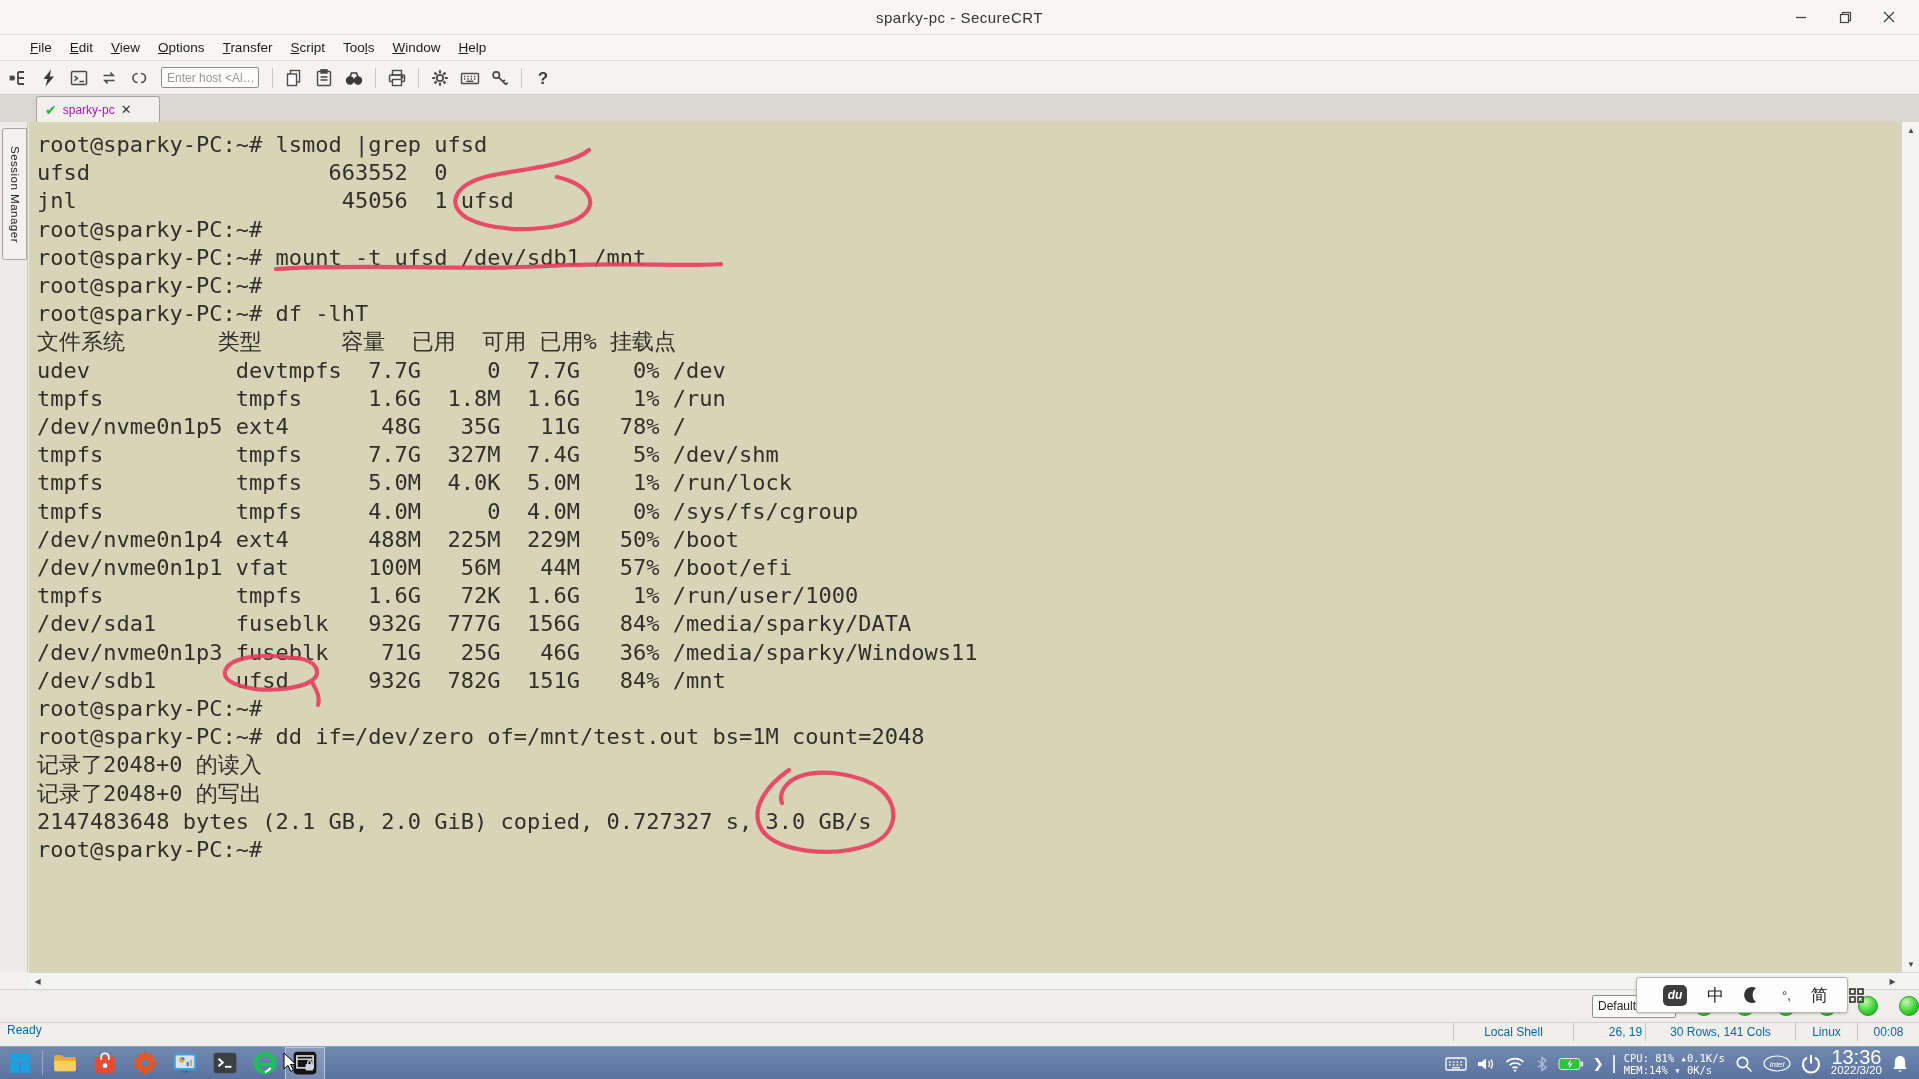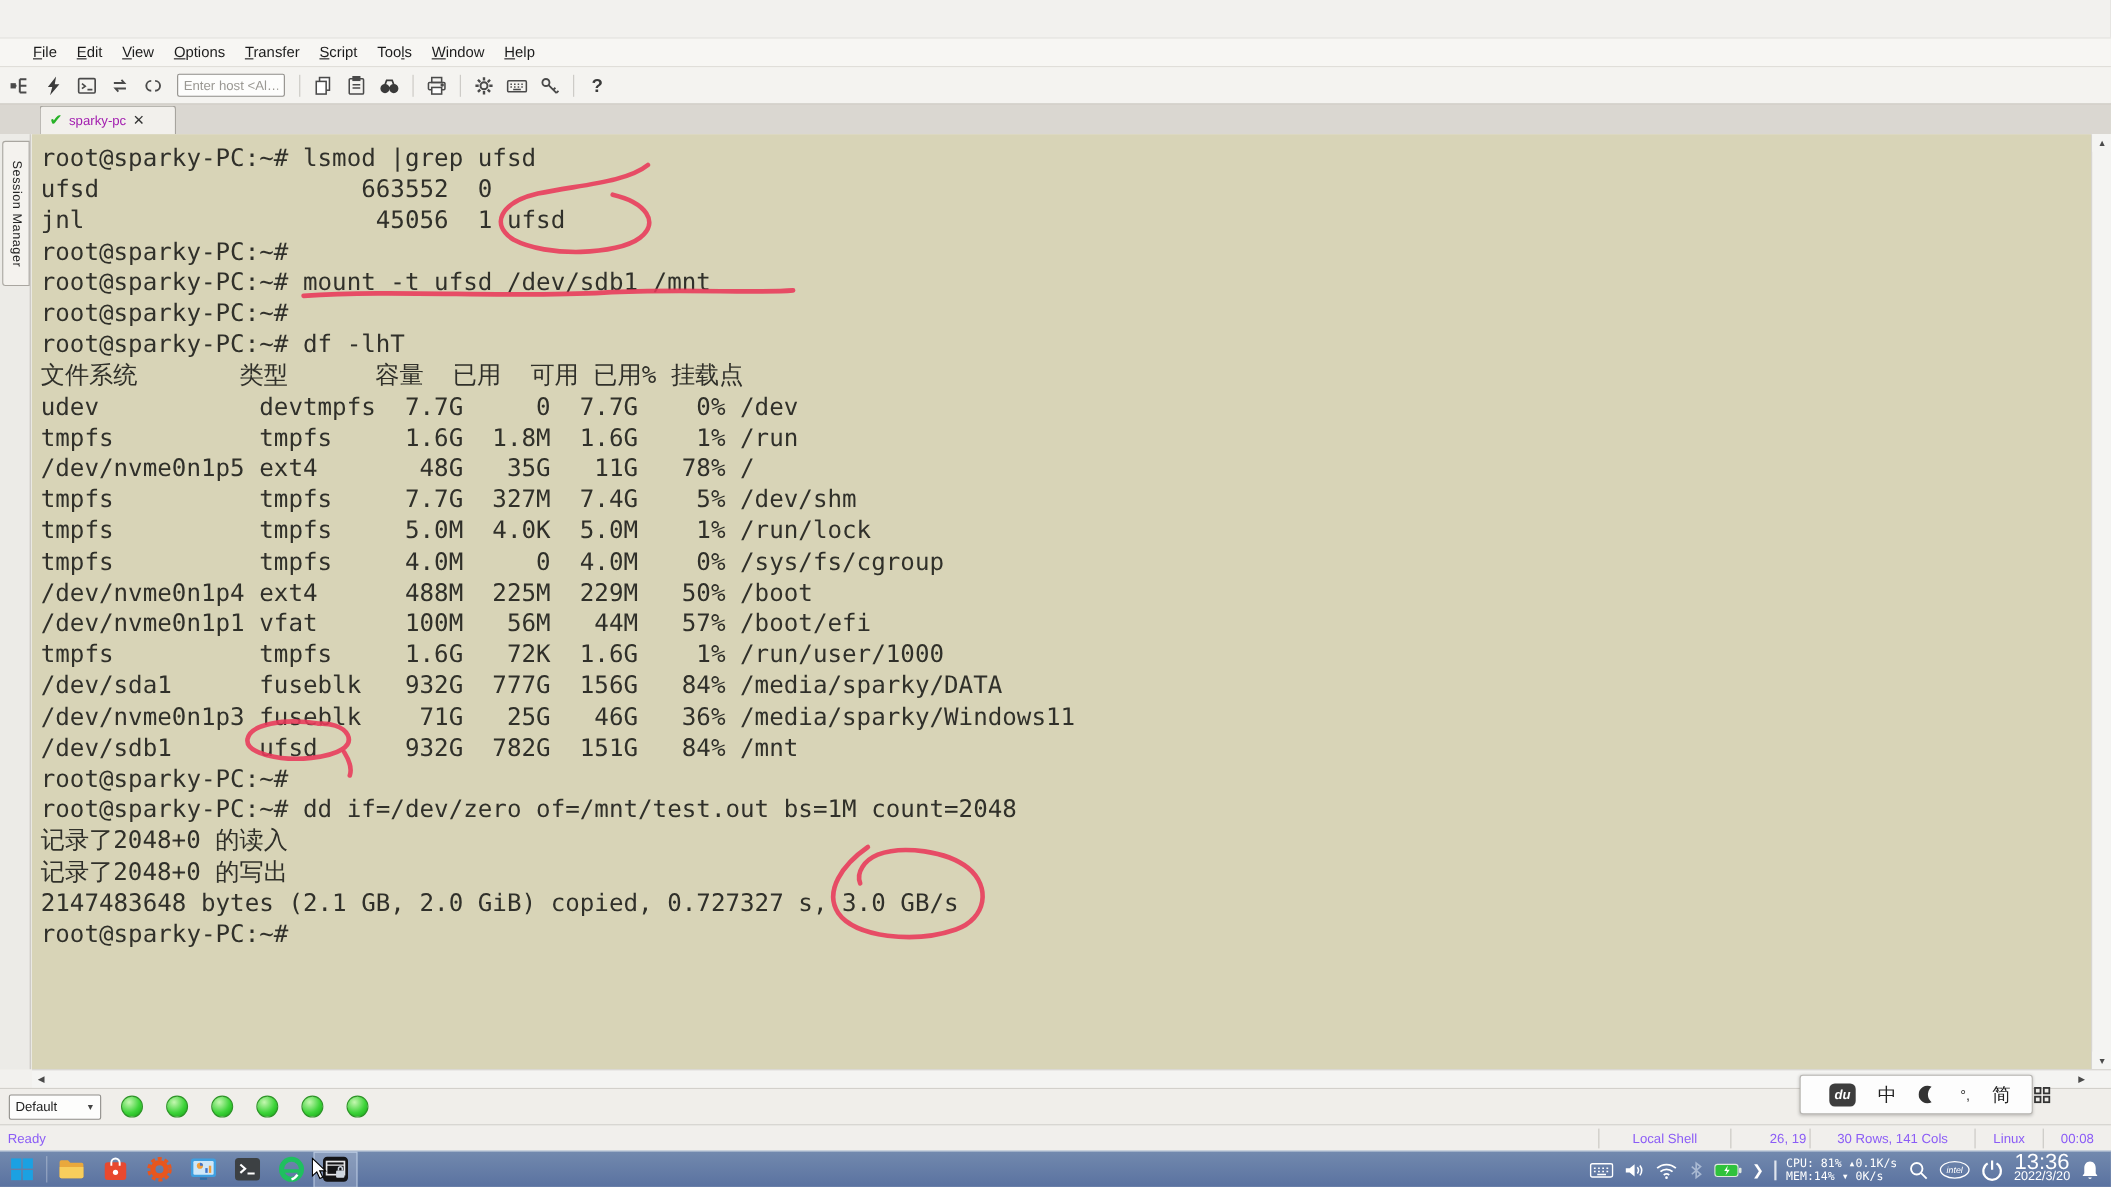--- a/index.html
+++ b/index.html
@@ -57,33 +57,33 @@
   #vscroll { position:absolute; right:0; top:0; width:18px; height:850px; background:#f4f4f2; border-left:1px solid #d4d2cd; }
   .scroll-arrow { position:absolute; left:0; width:18px; height:16px; display:flex; align-items:center; justify-content:center;
                   font-size:8px; color:#4a4a4a; background:#f4f4f2; }
   
   #hscroll { position:absolute; left:29px; top:972px; width:1890px; height:17px; background:#f4f4f2; border-top:1px solid #d4d2cd; }
   .hscroll-arrow { position:absolute; top:0; width:17px; height:16px; display:flex; align-items:center; justify-content:center;
                    font-size:8px; color:#4a4a4a; }
 
   
   #buttonbar { position:absolute; left:0; top:989px; width:1919px; height:33px; background:#f0eeea;
-               border-top:1px solid #d2d0cb; display:flex; align-items:center; }
+               border-top:1px solid #d2d0cb; display:flex; align-items:center;justify-content:flex-end; }
   #profile-combo { margin-left:8px; width:84px; height:23px; background:#fdfdfc; border:1px solid #8f8d89;
                    border-radius:2px; display:flex; align-items:center; justify-content:space-between; padding:0 5px; }
   #profile-combo span.val { font-size:12px; color:#222; }
   #profile-combo .caret { font-size:8px; color:#444; }
   #led-row { display:flex; margin-left:18px; gap:21px; }
   .led { width:20px; height:20px; border-radius:50%;
          background:radial-gradient(circle at 35% 28%, #c4f7b0, #3ed43a 55%, #129e12);
          border:1px solid #2d9427; }
 
   
   #statusbar { position:absolute; left:0; top:1022px; width:1919px; height:24px; background:#f1efec;
-               border-top:1px solid #d2d0cb; display:flex; align-items:center; font-size:12px; color:#8b5cf6; }
+               border-top:1px solid #d2d0cb; display:flex; font-size:12px; color:#0369a1; }
   #status-ready { flex:1; padding-left:7px; }
   .status-seg { border-left:1px solid #c8c6c1; height:18px; display:flex; align-items:center; justify-content:center; }
   #seg-shell { width:120px; } #seg-cursor { width:72px;padding-left:32px; } #seg-size { width:150px; } #seg-os { width:62px; } #seg-time { width:62px; }
 
   
   #langbar { position:absolute; left:1636px; top:977px; width:212px; height:36px; background:#fdfdfd;
              border:1px solid #b7b5b1; border-radius:3px; box-shadow:0 1px 3px rgba(0,0,0,.2);
              display:flex; align-items:center; justify-content:space-around; padding:0 6px; z-index:5; }
   .lang-item { display:flex; align-items:center; justify-content:center; width:26px; height:26px; color:#222;margin-left:20px; }
   #du-badge { width:24px; height:21px; background:#3d3d3d; border-radius:5px; color:#fff;
@@ -104,20 +104,41 @@
   #cpu-block { color:#fff; font-size:10.5px; line-height:12px; font-family:"DejaVu Sans Mono",monospace; text-align:left; }
   #clock { color:#fff; text-align:center; line-height:13px; }
   #clock .t { font-size:20px; } #clock .d { font-size:11.5px; }
   #cursor-arrow { position:absolute; left:283px; top:1052px; z-index:9; }
 </style>
 </head>
 <body>
 
 <div id="screen">
 
+  <div id="titlebar">
+    <div id="title">sparky-pc - SecureCRT</div>
+    <div id="wincontrols">
+      <div class="winbtn">
+        <svg width="12" height="12" viewBox="0 0 12 12">
+            <path d="M1 6.5h10" stroke="#444" stroke-width="1.3"></path>
+          </svg>
+      </div>
+      <div class="winbtn">
+        <svg width="13" height="13" viewBox="0 0 13 13" fill="none" stroke="#444" stroke-width="1.2">
+          <rect x="3.5" y="1.5" width="8" height="8"></rect>
+            <rect x="1.5" y="3.5" width="8" height="8" fill="#f7f6f3"></rect>
+          </svg>
+      </div>
+      <div class="winbtn">
+        <svg width="12" height="12" viewBox="0 0 12 12">
+            <path d="M1 1l10 10M11 1L1 11" stroke="#444" stroke-width="1.3"></path>
+          </svg>
+      </div>
+    </div>
+  </div>
 
   <div id="menubar">
       <span class="menu-item"><u>F</u>ile</span>
       <span class="menu-item"><u>E</u>dit</span>
       <span class="menu-item"><u>V</u>iew</span>
       <span class="menu-item"><u>O</u>ptions</span>
       <span class="menu-item"><u>T</u>ransfer</span>
       <span class="menu-item"><u>S</u>cript</span>
       <span class="menu-item">Too<u>l</u>s</span>
       <span class="menu-item"><u>W</u>indow</span>

